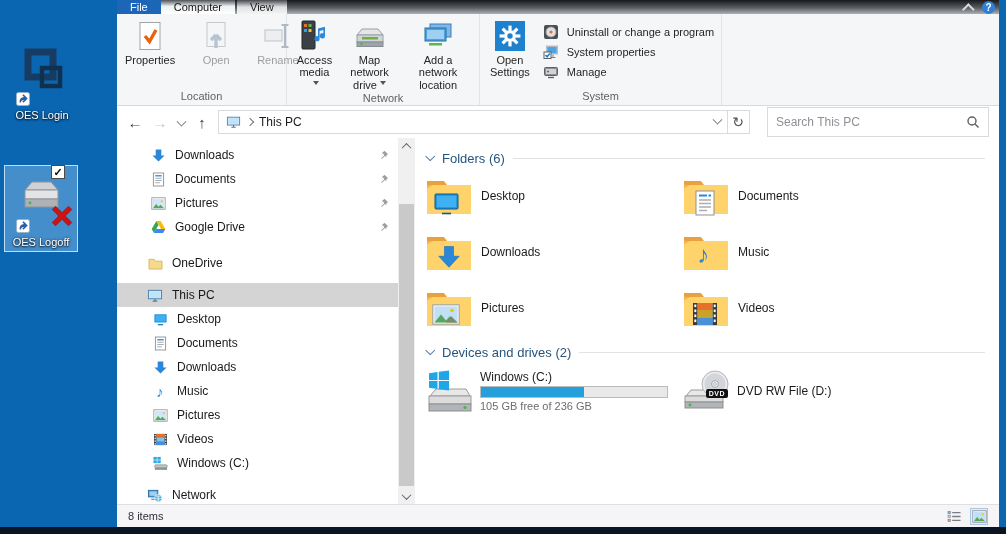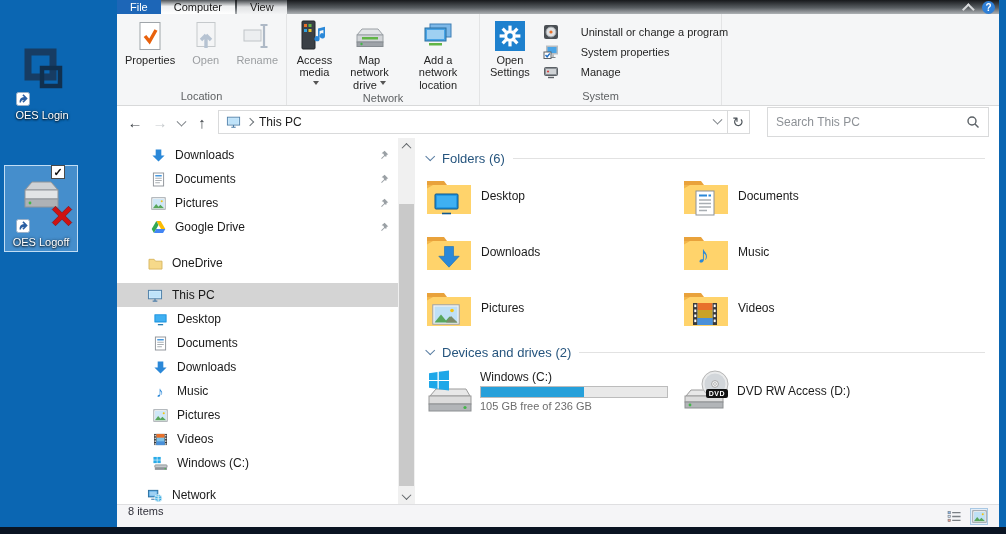--- a/index.html
+++ b/index.html
@@ -34,21 +34,21 @@
   .rgroup{display:flex;flex-direction:column;border-right:1px solid #e3e4e5;padding:3px 5px 0;}
   .rbtns{flex:1;display:flex;align-items:flex-start;}
   .gtitle{text-align:center;color:#5f6264;padding:1px 0 3px;}
   .bigbtn{display:flex;flex-direction:column;align-items:center;text-align:center;line-height:1.12;padding:3px 3px 0;}
   .bicon{width:34px;height:32px;display:flex;align-items:center;justify-content:center;margin-bottom:2px;}
   .blabel{max-width:84px;}
   .w52{max-width:52px;} .w74{max-width:74px;} .w88{max-width:88px;} .w54{max-width:54px;}
   .disabled{color:#9b9ea1;}
   .dd::after{content:"";display:inline-block;margin:0 0 1px 3px;border:3px solid transparent;border-top:4px solid #555;}
   .smallcol{display:flex;flex-direction:column;gap:4px;padding:7px 4px 0 6px;}
-  .smallbtn{display:flex;align-items:center;gap:22px;white-space:nowrap;}
+  .smallbtn{display:flex;align-items:center;gap:8px;white-space:nowrap;}
   .sic{width:16px;height:16px;flex:0 0 16px;}
   .settings-sq{width:30px;height:30px;background:#1e81ce;display:flex;align-items:center;justify-content:center;}
 
   
   .addr{height:32px;display:flex;align-items:center;background:#fff;padding:0 10px 0 9px;gap:7px;}
   .navbtn{font-size:15px;line-height:1;color:#3a3f44;width:18px;text-align:center;}
   .nav-fwd{color:#c6cacd;}
   .nav-vee{width:10px;}
   .vee{display:inline-block;width:7px;height:7px;border-right:1.5px solid #7d8287;border-bottom:1.5px solid #7d8287;transform:rotate(45deg) translate(-2px,-2px);}
   .addr-box{width:510px;height:24px;border:1px solid #d9dadb;display:flex;align-items:center;padding:0 6px;gap:5px;font-size:12px;color:#1b1b1b;}
@@ -92,21 +92,21 @@
   .dtile{display:flex;gap:8px;align-items:center;}
   .dicon{position:relative;width:46px;height:42px;flex:0 0 46px;}
   .dinfo{display:flex;flex-direction:column;gap:2px;}
   .dname{font-size:12px;color:#1b1b1b;}
   .dbar{width:188px;height:12px;border:1px solid #bcbcbc;background:#e9e9e9;}
   .dfill{height:100%;background:#26a0da;}
   .dfree{font-size:11px;color:#6d6d6d;}
   .dvd-label{position:absolute;right:1px;bottom:14px;background:#111;color:#fff;font-size:7px;font-weight:bold;padding:1px 3px;border-radius:2px;letter-spacing:.5px;}
 
   
-  .statusbar{height:23px;border-top:1px solid #dfdfe1;background:#f5f5f7;display:flex;padding:0 11px;font-size:11px;color:#30303a;}
+  .statusbar{height:23px;border-top:1px solid #dfdfe1;background:#f5f5f7;display:flex;align-items:center;padding:0 11px;font-size:11px;color:#30303a;}
   .viewbtns{margin-left:auto;display:flex;gap:7px;align-items:center;}
   .viewbtn{width:18px;height:17px;display:flex;align-items:center;justify-content:center;}
   .viewbtn.sel{border:1px solid #a8c8e4;background:#e4eef8;}
 
   .taskbar-strip{position:absolute;left:0;bottom:0;width:1006px;height:7px;background:#0a1422;}
   svg{display:block;}
 </style>
 </head>
 <body>
 
@@ -157,21 +157,21 @@
     <div class="tab tab-computer">Computer</div>
     <div class="tab tab-view">View</div>
     <div class="tab-right">
       <span class="rib-collapse"></span>
       <span class="help-btn">?</span>
     </div>
   </div>
 
   <div class="ribbon">
     <div class="rgroup" style="width:170px">
-      <div class="rbtns" style="justify-content:space-between;gap:4px">
+      <div class="rbtns" style="justify-content:flex-start;gap:18px">
         <div class="bigbtn">
           <span class="bicon">
             <svg width="28" height="30" viewBox="0 0 28 30">
                 <rect x="4" y="1.5" width="20" height="27" fill="#fff" stroke="#a0a5aa"></rect>
                 <path d="M9 15l4.5 5.5L20 9" stroke="#e8610c" stroke-width="3.4" fill="none"></path>
               </svg>
           </span>
           <span class="blabel">Properties</span>
         </div>
         <div class="bigbtn disabled">
@@ -690,21 +690,21 @@
               </svg>
             <svg width="28" height="28" viewBox="0 0 28 28" style="position:absolute;right:0;top:0">
                 <circle cx="14" cy="14" r="13" fill="#e9eaeb" stroke="#b5b5b5"></circle>
                 <circle cx="14" cy="14" r="10.5" fill="#d2d6da"></circle>
                 <circle cx="14" cy="14" r="3.4" fill="#f4f4f4" stroke="#a5a5a5"></circle>
                 <circle cx="14" cy="14" r="1.4" fill="#fff" stroke="#b5b5b5"></circle>
               </svg>
             <span class="dvd-label">DVD</span>
           </span>
           <div class="dinfo">
-            <span class="dname">DVD RW Access (D:)</span>
+            <span class="dname">DVD RW File (D:)</span>
           </div>
         </div>
       </div>
 
     </div>
   </div>
 
   <div class="statusbar">
     <span>8 items</span>
     <span class="viewbtns">

